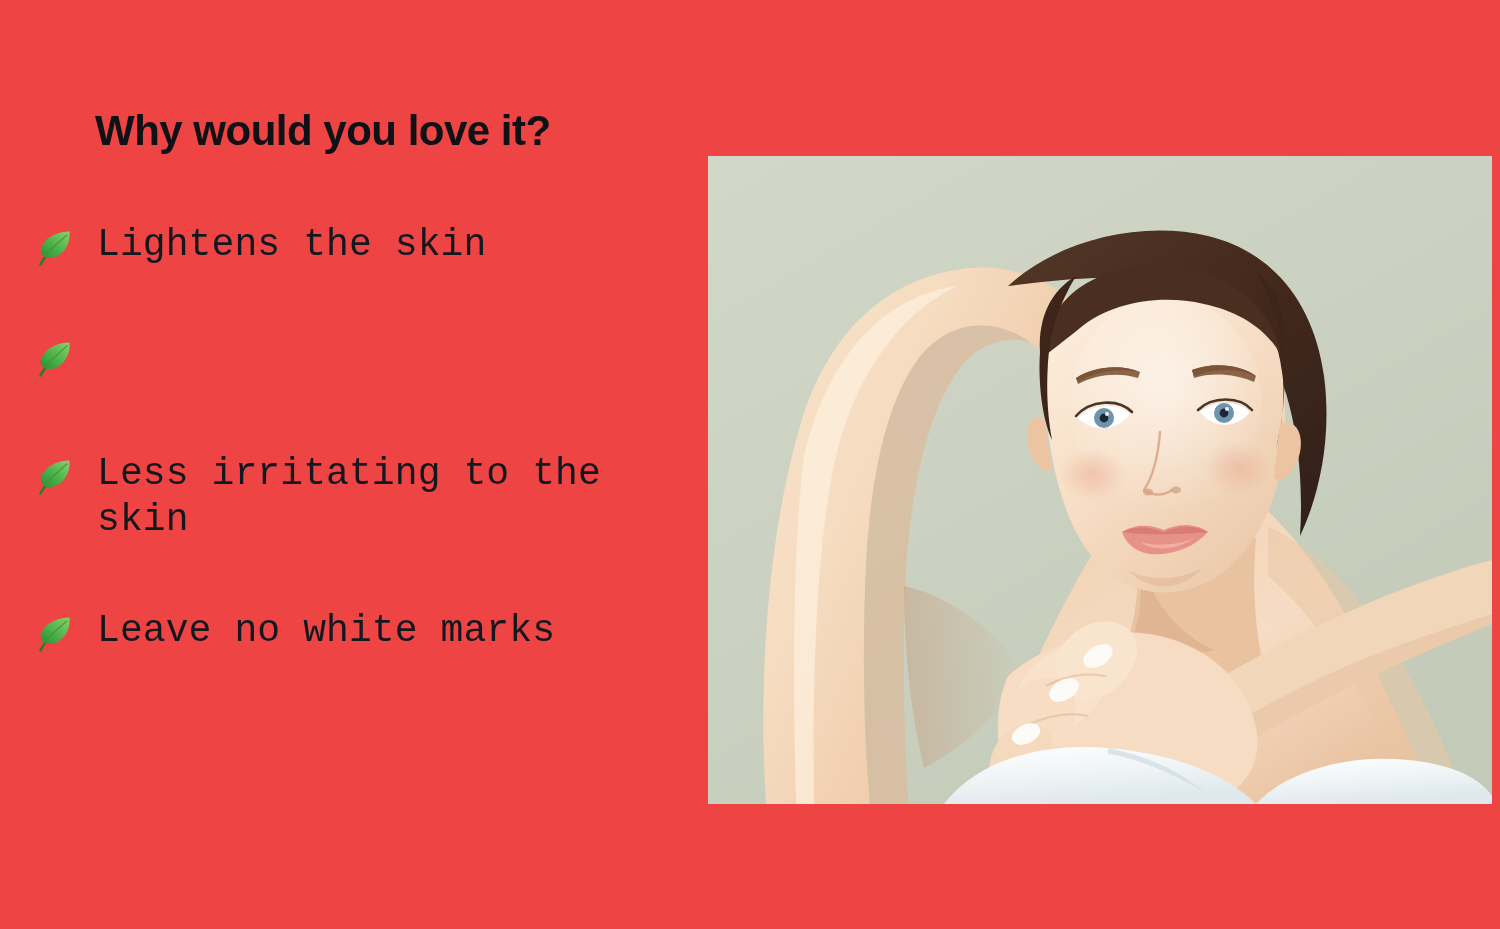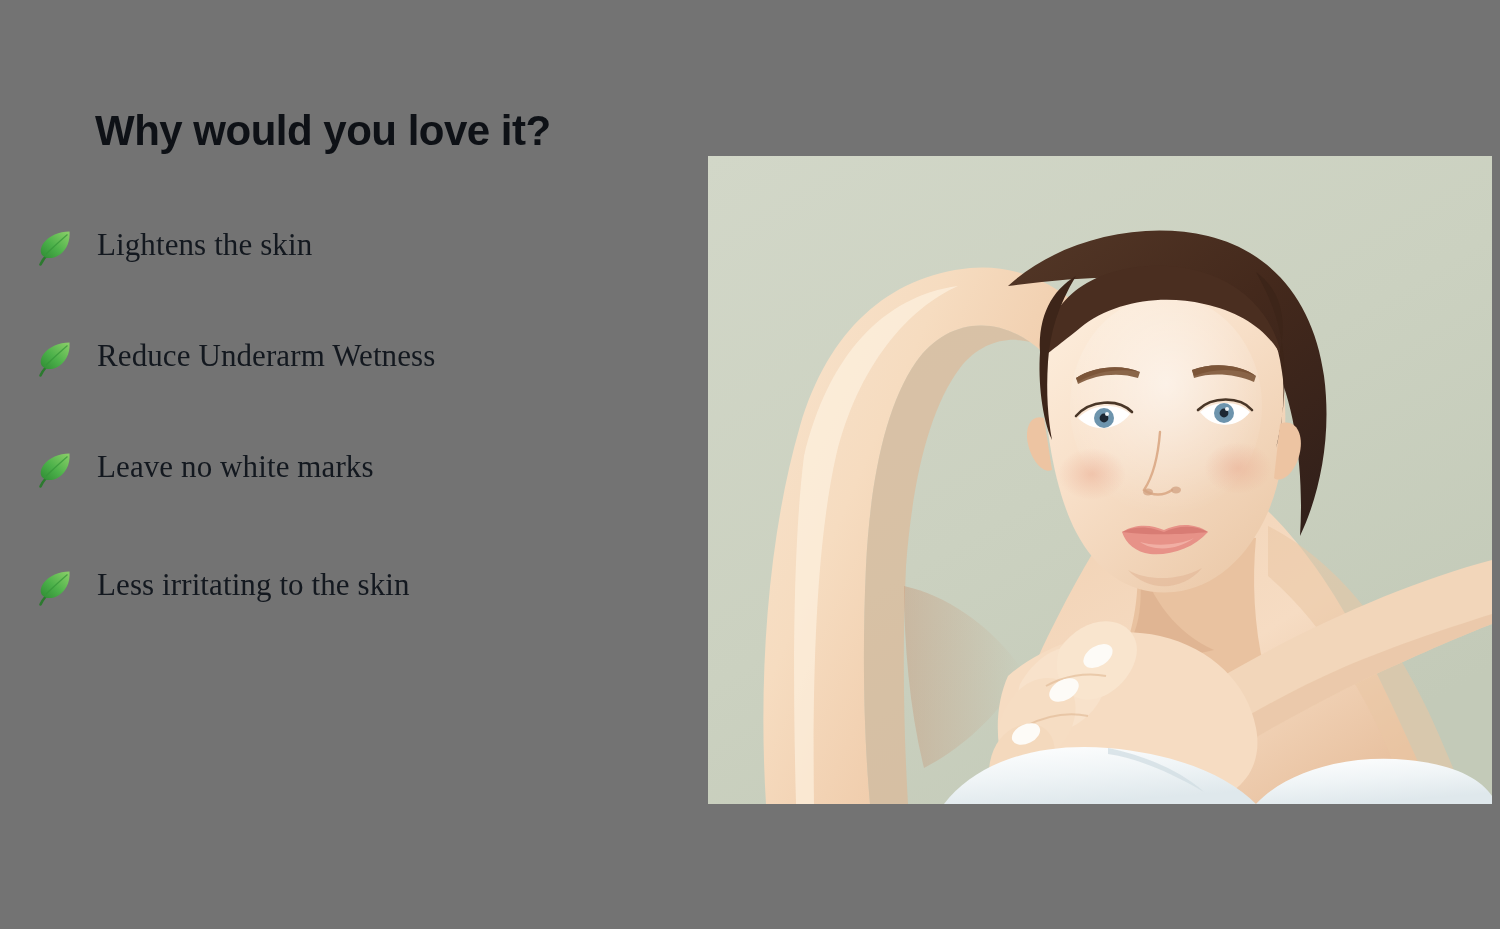--- a/index.html
+++ b/index.html
@@ -10,21 +10,21 @@
   body {
     width: 1500px;
     height: 929px;
     overflow: hidden;
     font-family: "Liberation Sans", sans-serif;
   }
   #slide {
     position: relative;
     width: 1500px;
     height: 929px;
-    background: #737373;
+    background: #ef4444;
   }
 
   
   #left-column {
     position: absolute;
     left: 0;
     top: 0;
     width: 640px;
     height: 929px;
   }
@@ -62,22 +62,22 @@
     top: 2px;
   }
   .leaf-icon svg {
     display: block;
     width: 42px;
     height: 46px;
   }
   .benefit-text {
     flex: 1 1 auto;
     padding-left: 21px;
-    font-family: Liberation Serif, serif;
-    font-size: 31px;
+    font-family: Liberation Mono, monospace;
+    font-size: 38px;
     font-weight: 300;
     line-height: 46px;
     color: #13181f;
     letter-spacing: 0.1px;
   }
   
   #item-0 { margin-top: 0px; }
   #item-1 { margin-top: 67px; }
   #item-2 { margin-top: 65px; }
   #item-3 { margin-top: 72px; }
@@ -137,59 +137,58 @@
                 <stop offset="0%" stop-color="#2f8b34"></stop>
                 <stop offset="45%" stop-color="#4cb14a"></stop>
                 <stop offset="100%" stop-color="#8dd06a"></stop>
               </linearGradient>
             </defs>
             <path d="M6.5 40.5 C9 35 13 30.5 17.5 27.5" stroke="#2c7a2f" stroke-width="2.6" fill="none" stroke-linecap="round"></path>
             <path d="M35.5 7.5 C36.5 19 31 28.5 22.5 32.5 C17 35 11.5 34.5 8.5 31.5 C5.5 28.5 6.5 23 10 18.5 C15 12 25 7.5 35.5 7.5 Z" fill="url(#lg2)"></path>
             <path d="M33.5 10.5 C27 16 20 22.5 12 30" stroke="#36963a" stroke-width="1.3" fill="none" opacity="0.75"></path>
           </svg>
         </span>
-        <span class="benefit-text" style="max-width: 370px;">Reduce Underarm Wetness</span>
+      </div>
+
+      <div class="benefit-item" id="item-3">
+        <span class="leaf-icon">
+          <svg viewBox="0 0 42 46" xmlns="http://www.w3.org/2000/svg">
+            <defs>
+              <linearGradient id="lg3" x1="0" y1="1" x2="1" y2="0">
+                <stop offset="0%" stop-color="#2f8b34"></stop>
+                <stop offset="45%" stop-color="#4cb14a"></stop>
+                <stop offset="100%" stop-color="#8dd06a"></stop>
+              </linearGradient>
+            </defs>
+            <path d="M6.5 40.5 C9 35 13 30.5 17.5 27.5" stroke="#2c7a2f" stroke-width="2.6" fill="none" stroke-linecap="round"></path>
+            <path d="M35.5 7.5 C36.5 19 31 28.5 22.5 32.5 C17 35 11.5 34.5 8.5 31.5 C5.5 28.5 6.5 23 10 18.5 C15 12 25 7.5 35.5 7.5 Z" fill="url(#lg3)"></path>
+            <path d="M33.5 10.5 C27 16 20 22.5 12 30" stroke="#36963a" stroke-width="1.3" fill="none" opacity="0.75"></path>
+          </svg>
+        </span>
+        <span class="benefit-text">Less irritating to the skin</span>
       </div>
 
       <div class="benefit-item" id="item-4">
         <span class="leaf-icon">
           <svg viewBox="0 0 42 46" xmlns="http://www.w3.org/2000/svg">
             <defs>
               <linearGradient id="lg4" x1="0" y1="1" x2="1" y2="0">
                 <stop offset="0%" stop-color="#2f8b34"></stop>
                 <stop offset="45%" stop-color="#4cb14a"></stop>
                 <stop offset="100%" stop-color="#8dd06a"></stop>
               </linearGradient>
             </defs>
             <path d="M6.5 40.5 C9 35 13 30.5 17.5 27.5" stroke="#2c7a2f" stroke-width="2.6" fill="none" stroke-linecap="round"></path>
             <path d="M35.5 7.5 C36.5 19 31 28.5 22.5 32.5 C17 35 11.5 34.5 8.5 31.5 C5.5 28.5 6.5 23 10 18.5 C15 12 25 7.5 35.5 7.5 Z" fill="url(#lg4)"></path>
             <path d="M33.5 10.5 C27 16 20 22.5 12 30" stroke="#36963a" stroke-width="1.3" fill="none" opacity="0.75"></path>
           </svg>
         </span>
         <span class="benefit-text">Leave no white marks</span>
       </div>
 
-      <div class="benefit-item" id="item-3">
-        <span class="leaf-icon">
-          <svg viewBox="0 0 42 46" xmlns="http://www.w3.org/2000/svg">
-            <defs>
-              <linearGradient id="lg3" x1="0" y1="1" x2="1" y2="0">
-                <stop offset="0%" stop-color="#2f8b34"></stop>
-                <stop offset="45%" stop-color="#4cb14a"></stop>
-                <stop offset="100%" stop-color="#8dd06a"></stop>
-              </linearGradient>
-            </defs>
-            <path d="M6.5 40.5 C9 35 13 30.5 17.5 27.5" stroke="#2c7a2f" stroke-width="2.6" fill="none" stroke-linecap="round"></path>
-            <path d="M35.5 7.5 C36.5 19 31 28.5 22.5 32.5 C17 35 11.5 34.5 8.5 31.5 C5.5 28.5 6.5 23 10 18.5 C15 12 25 7.5 35.5 7.5 Z" fill="url(#lg3)"></path>
-            <path d="M33.5 10.5 C27 16 20 22.5 12 30" stroke="#36963a" stroke-width="1.3" fill="none" opacity="0.75"></path>
-          </svg>
-        </span>
-        <span class="benefit-text">Less irritating to the skin</span>
-      </div>
-
     </div>
   </div>
 
   <figure id="photo-figure">
     <svg viewBox="0 0 784 648" xmlns="http://www.w3.org/2000/svg" preserveAspectRatio="xMidYMid slice">
       <defs>
         <linearGradient id="bgGrad" x1="0" y1="0" x2="0.7" y2="1">
           <stop offset="0%" stop-color="#d2d7c8"></stop>
           <stop offset="55%" stop-color="#cbd1c0"></stop>
           <stop offset="100%" stop-color="#c3cab8"></stop>

